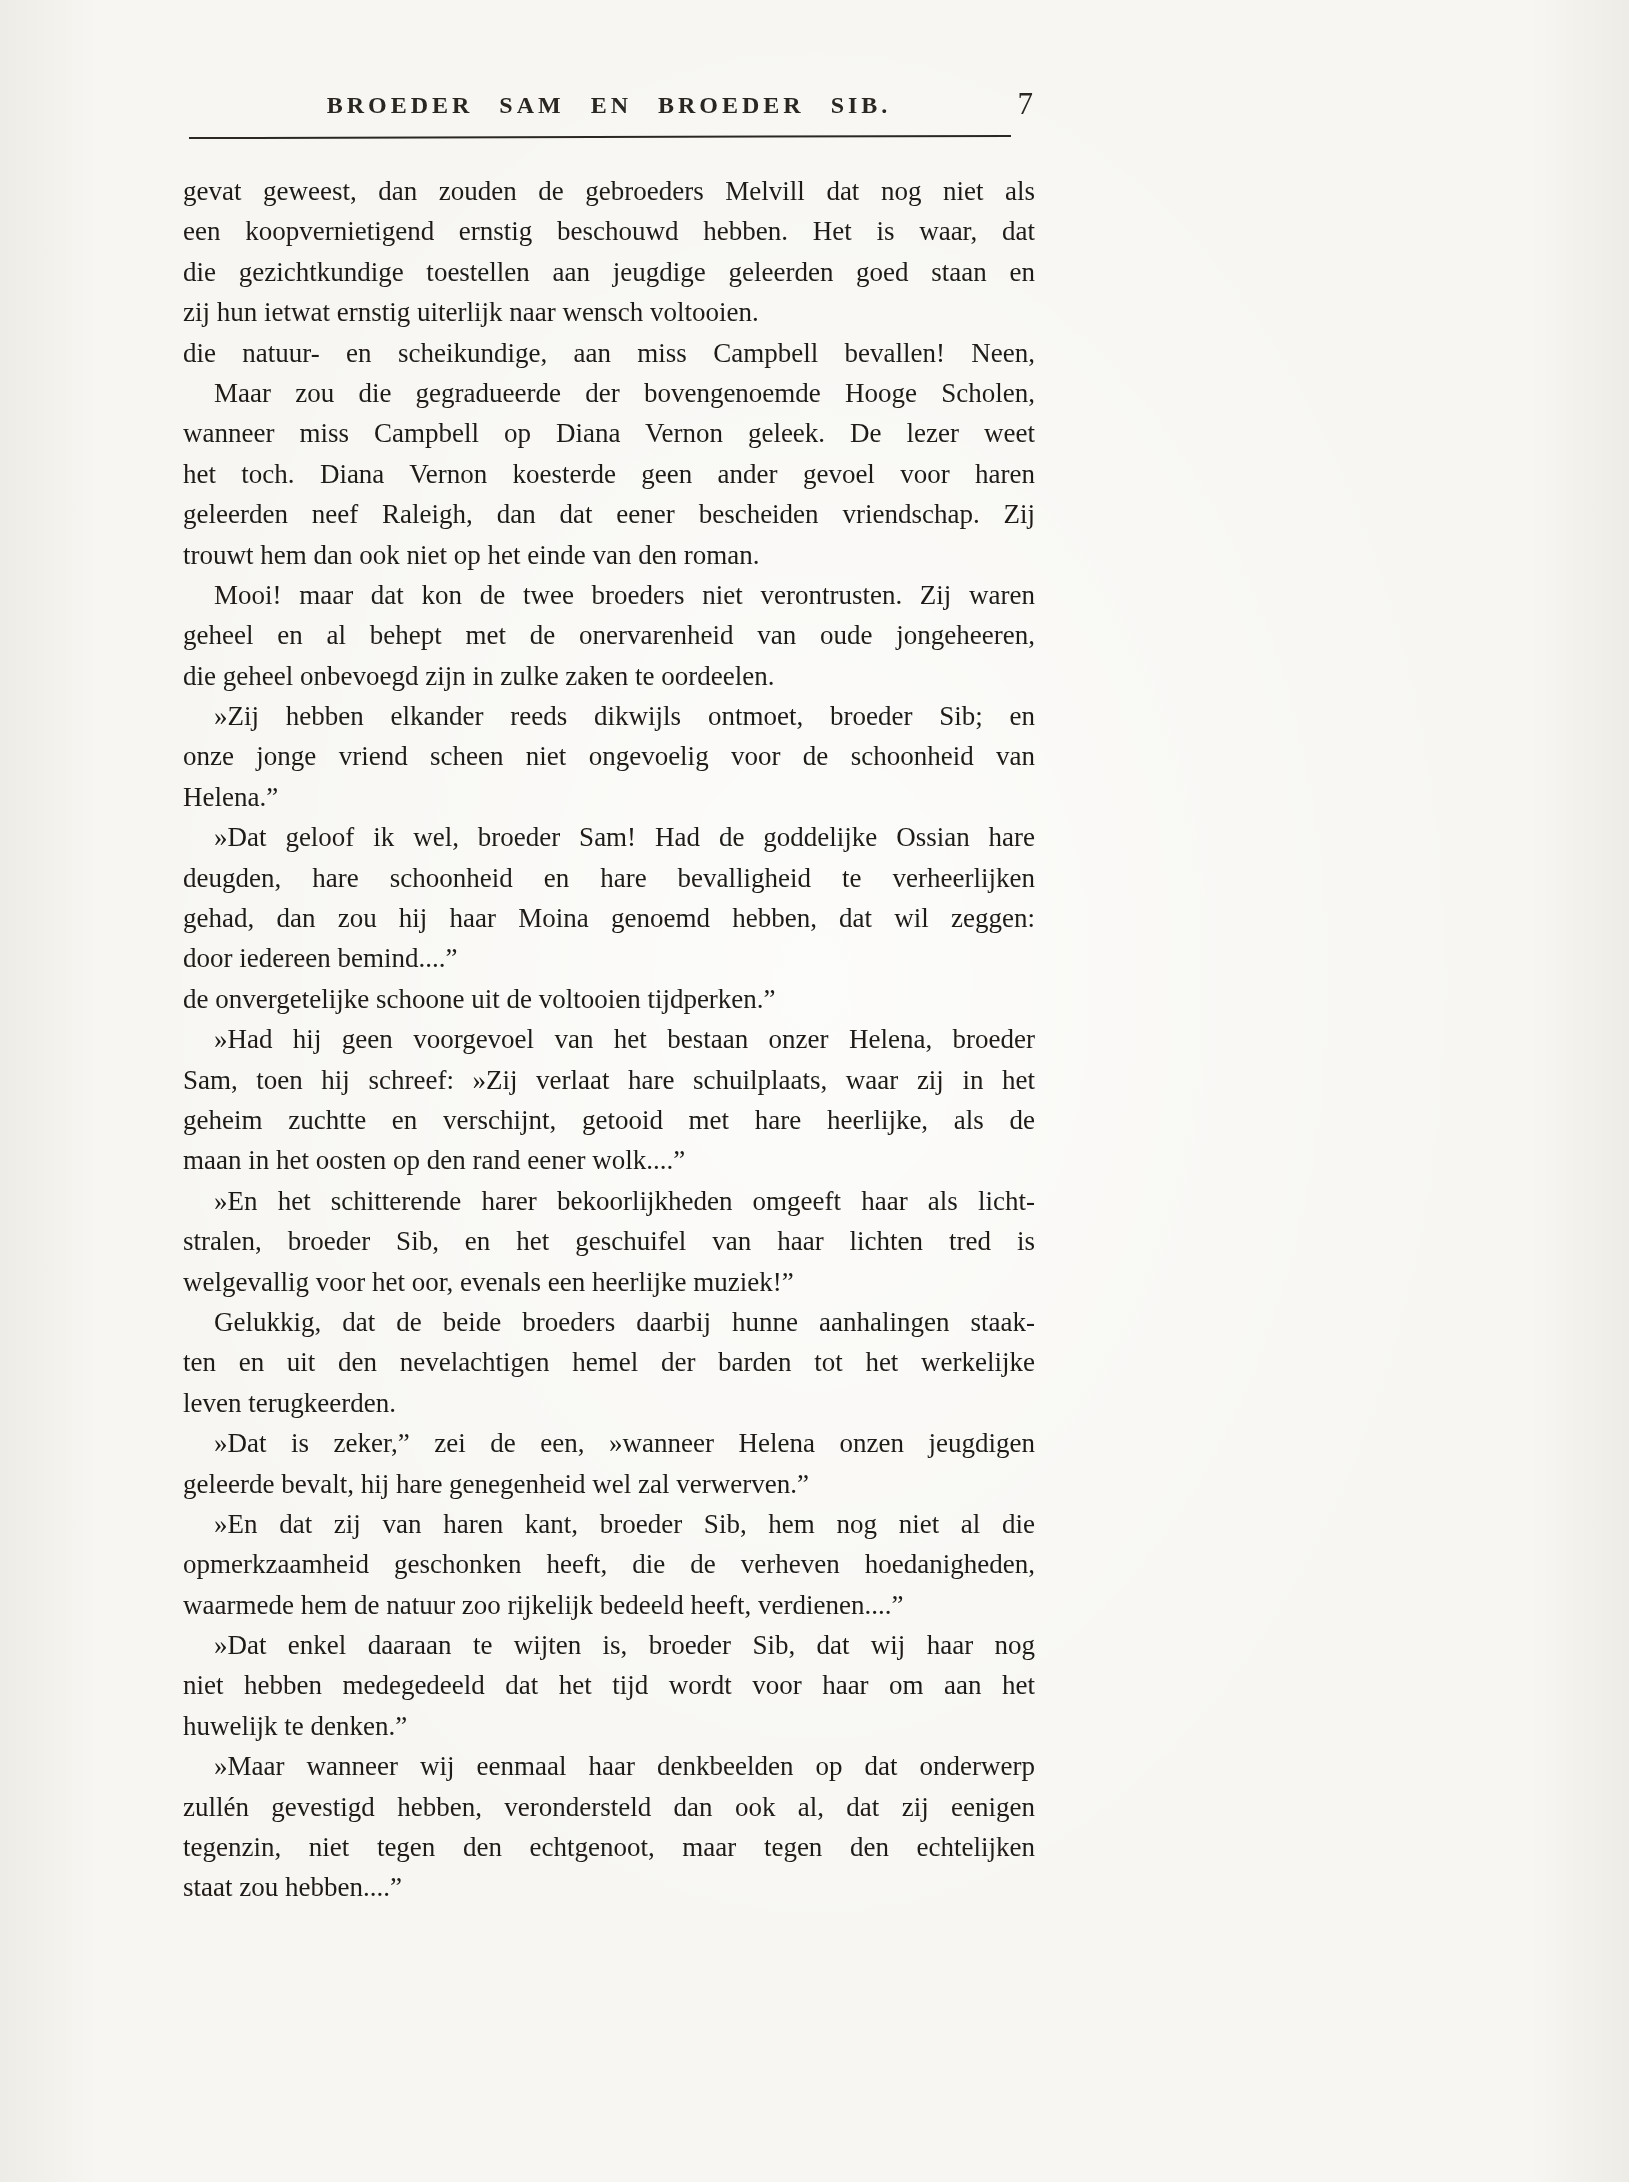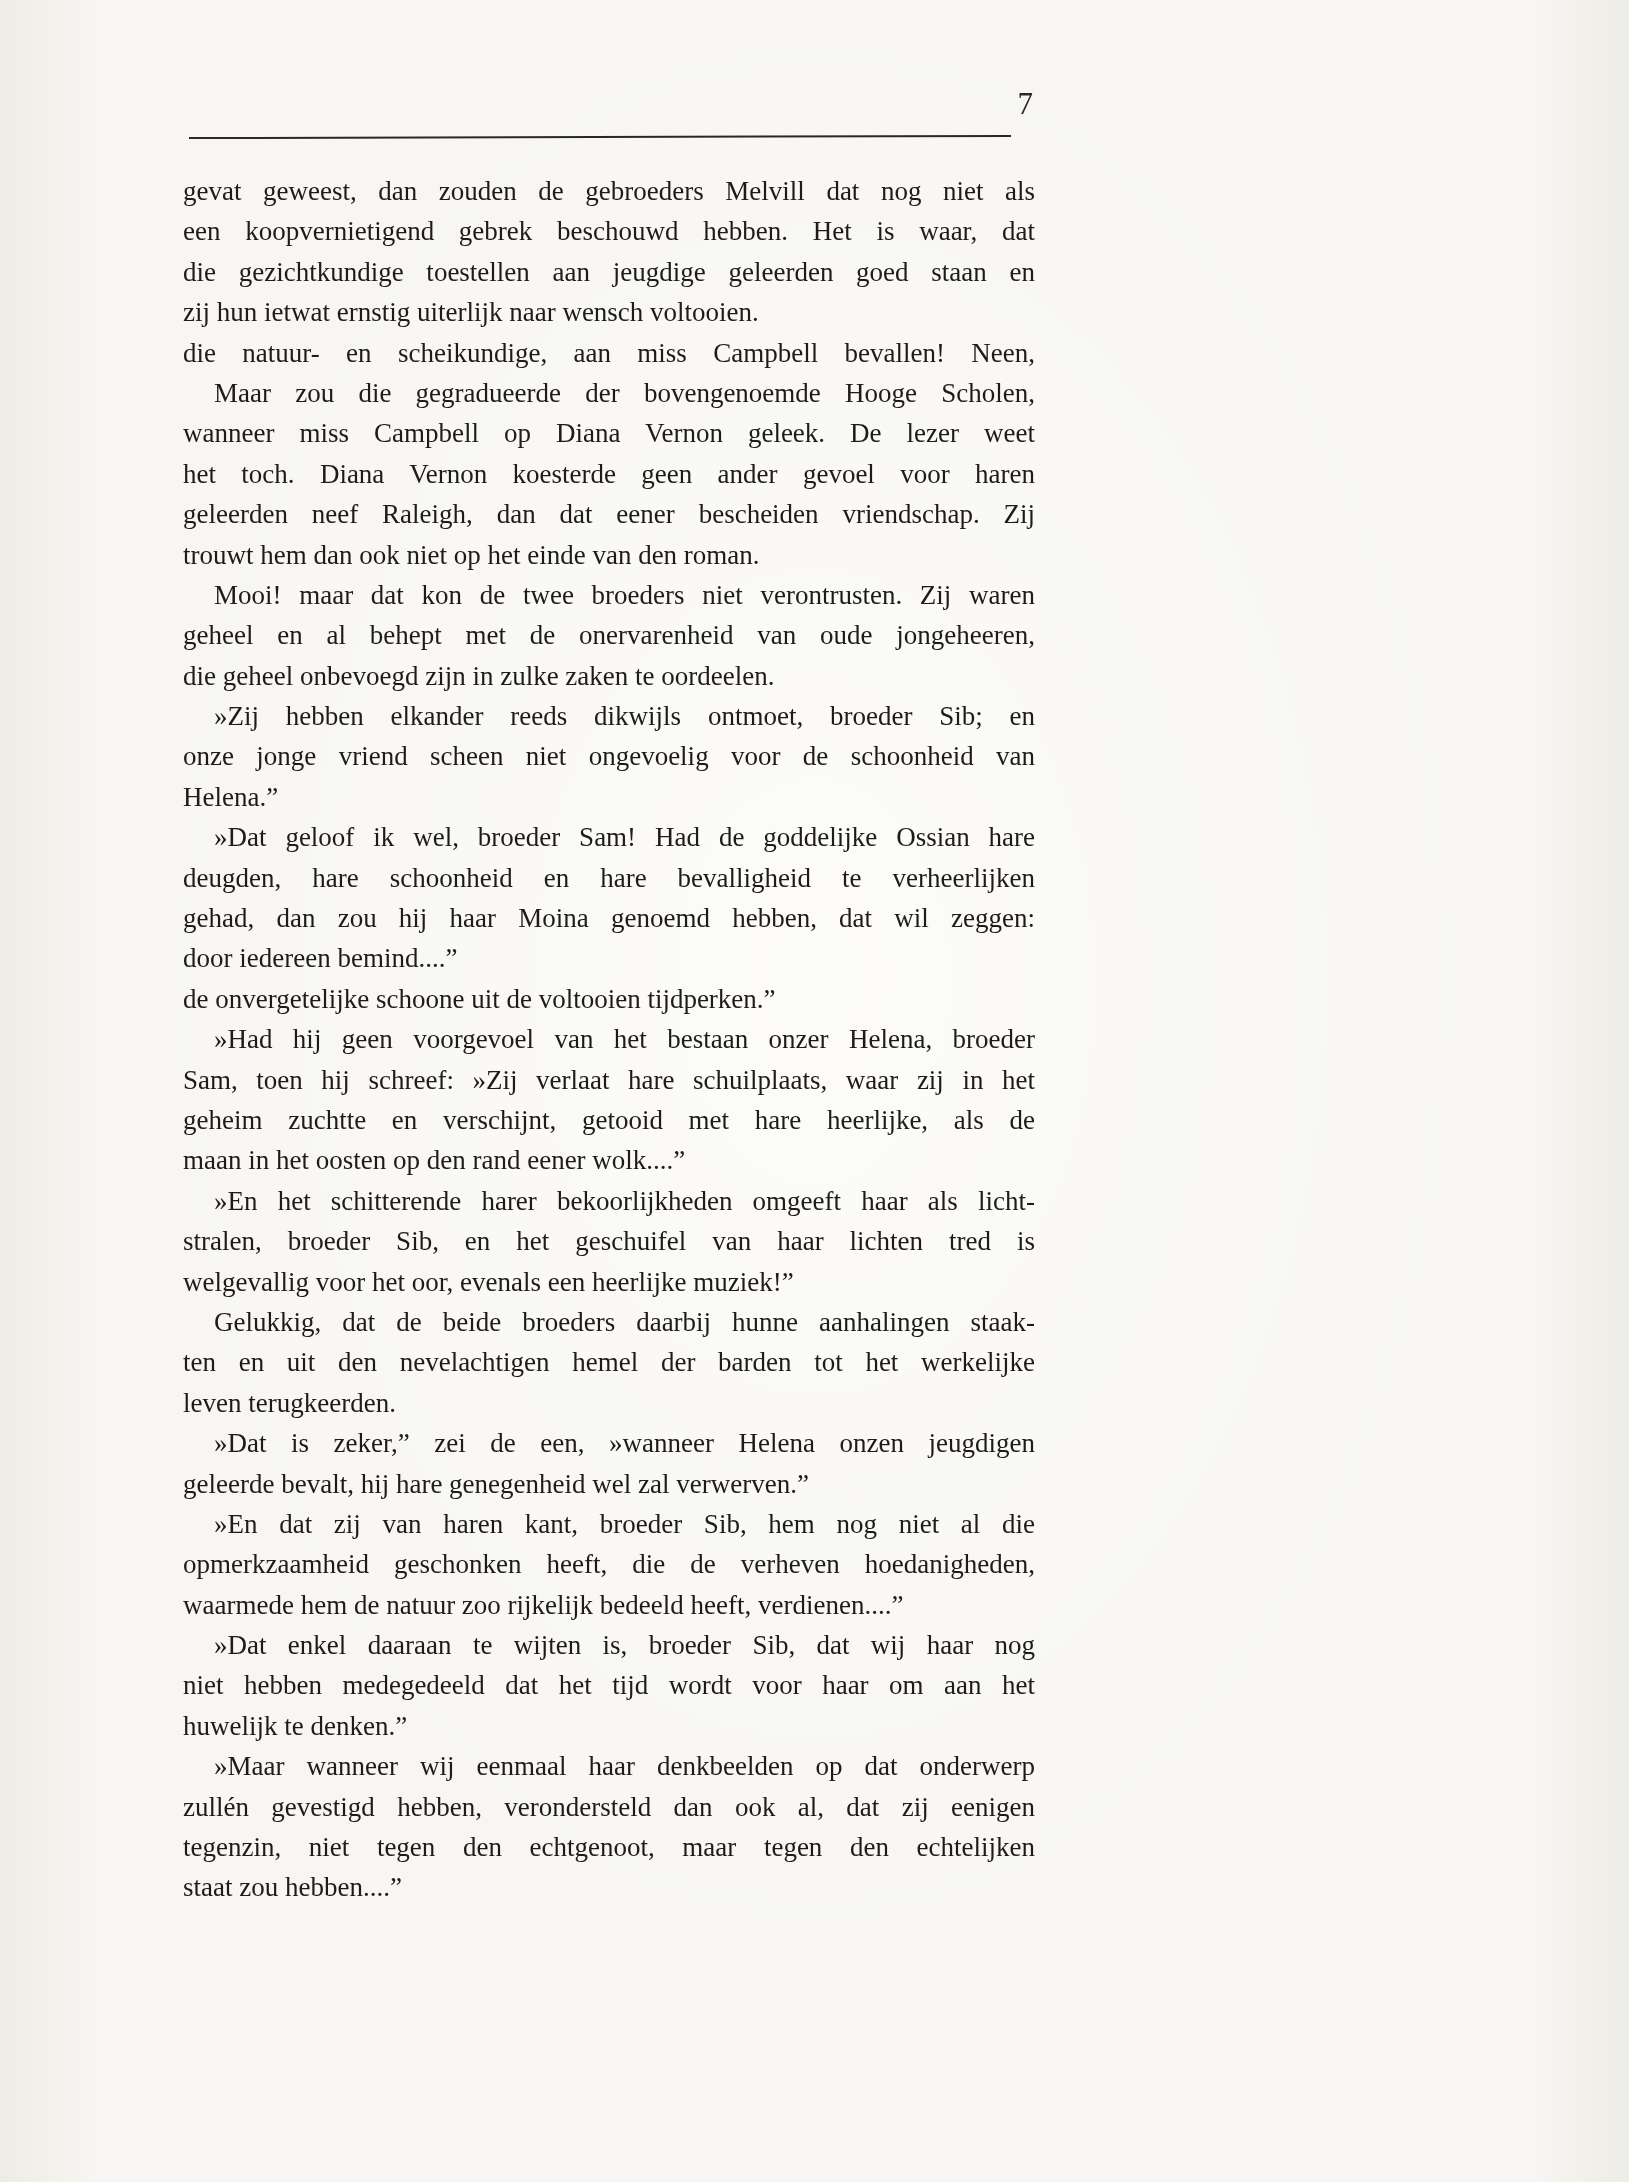--- a/index.html
+++ b/index.html
@@ -88,28 +88,29 @@
     text-indent: 31px;
   }
 </style>
 </head>
 <body>
 
 <div class="scan-page">
   <div class="text-block">
 
     <div class="page-header">
+      <div class="running-title">BROEDER SAM EN BROEDER SIB.</div>
       <div class="page-number">7</div>
     </div>
 
     <hr class="header-rule">
 
     <div class="body-text">
         <div class="line">gevat geweest, dan zouden de gebroeders Melvill dat nog niet als</div>
-        <div class="line">een koopvernietigend gebrek beschouwd hebben. Het is waar, dat</div>
+        <div class="line">een koopvernietigend ernstig beschouwd hebben. Het is waar, dat</div>
         <div class="line">die gezichtkundige toestellen aan jeugdige geleerden goed staan en</div>
         <div class="line last">zij hun ietwat ernstig uiterlijk naar wensch voltooien.</div>
         <div class="line">die natuur- en scheikundige, aan miss Campbell bevallen! Neen,</div>
         <div class="line indent">Maar zou die gegradueerde der bovengenoemde Hooge Scholen,</div>
         <div class="line">wanneer miss Campbell op Diana Vernon geleek. De lezer weet</div>
         <div class="line">het toch. Diana Vernon koesterde geen ander gevoel voor haren</div>
         <div class="line">geleerden neef Raleigh, dan dat eener bescheiden vriendschap. Zij</div>
         <div class="line last">trouwt hem dan ook niet op het einde van den roman.</div>
         <div class="line indent">Mooi! maar dat kon de twee broeders niet verontrusten. Zij waren</div>
         <div class="line">geheel en al behept met de onervarenheid van oude jongeheeren,</div>

